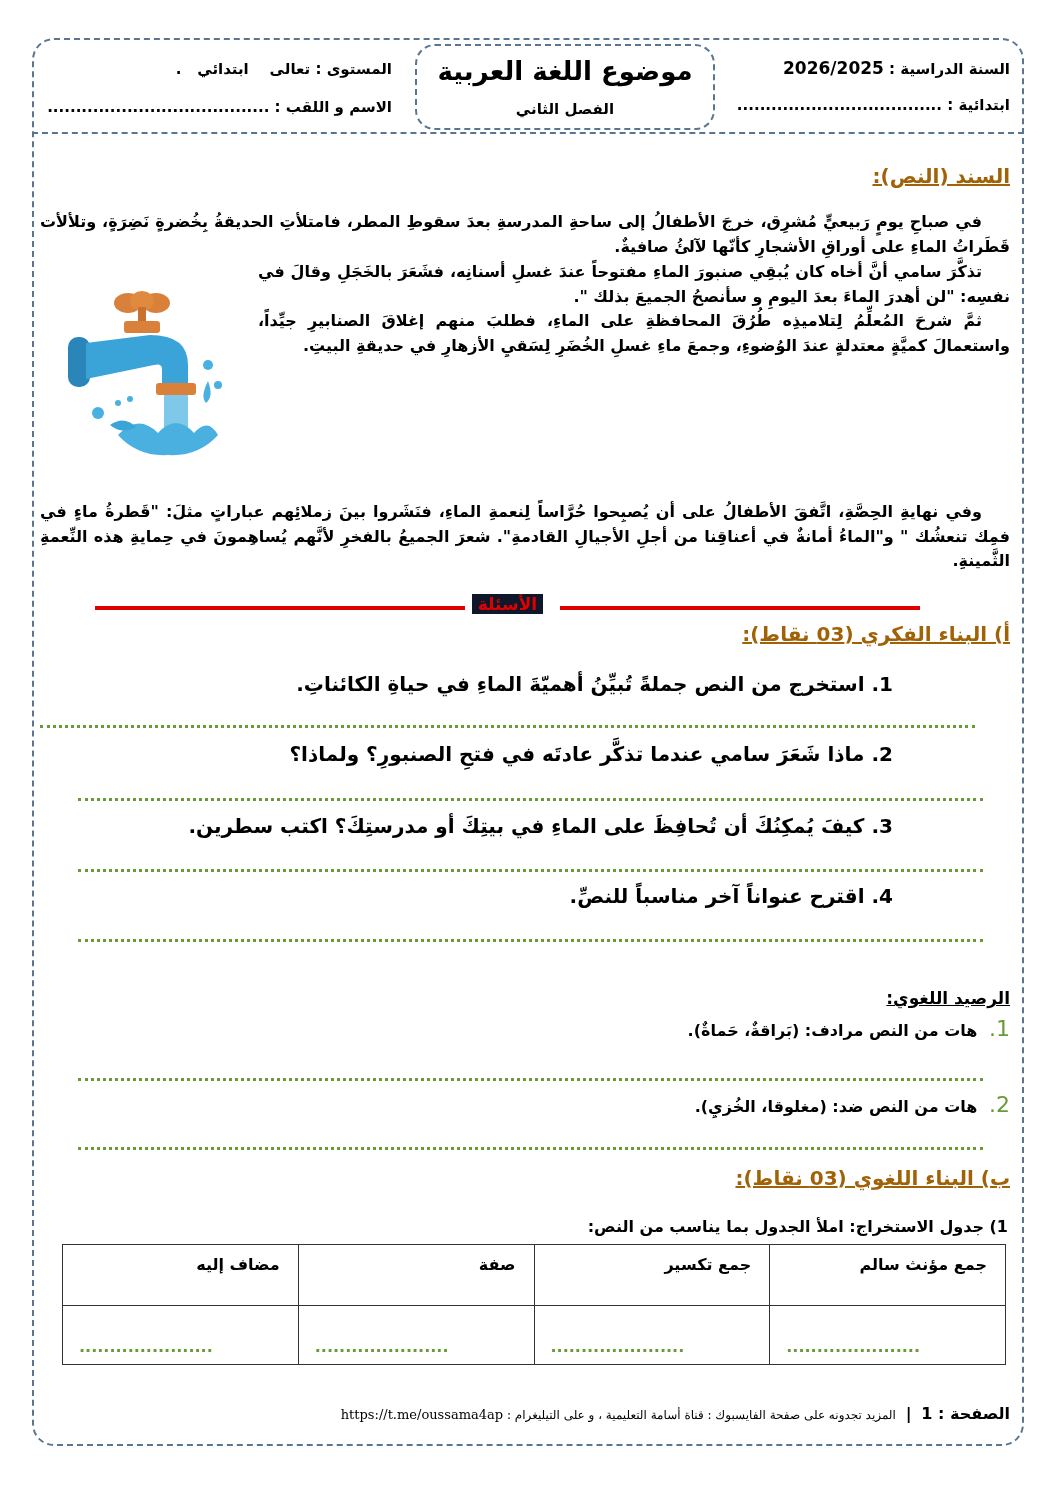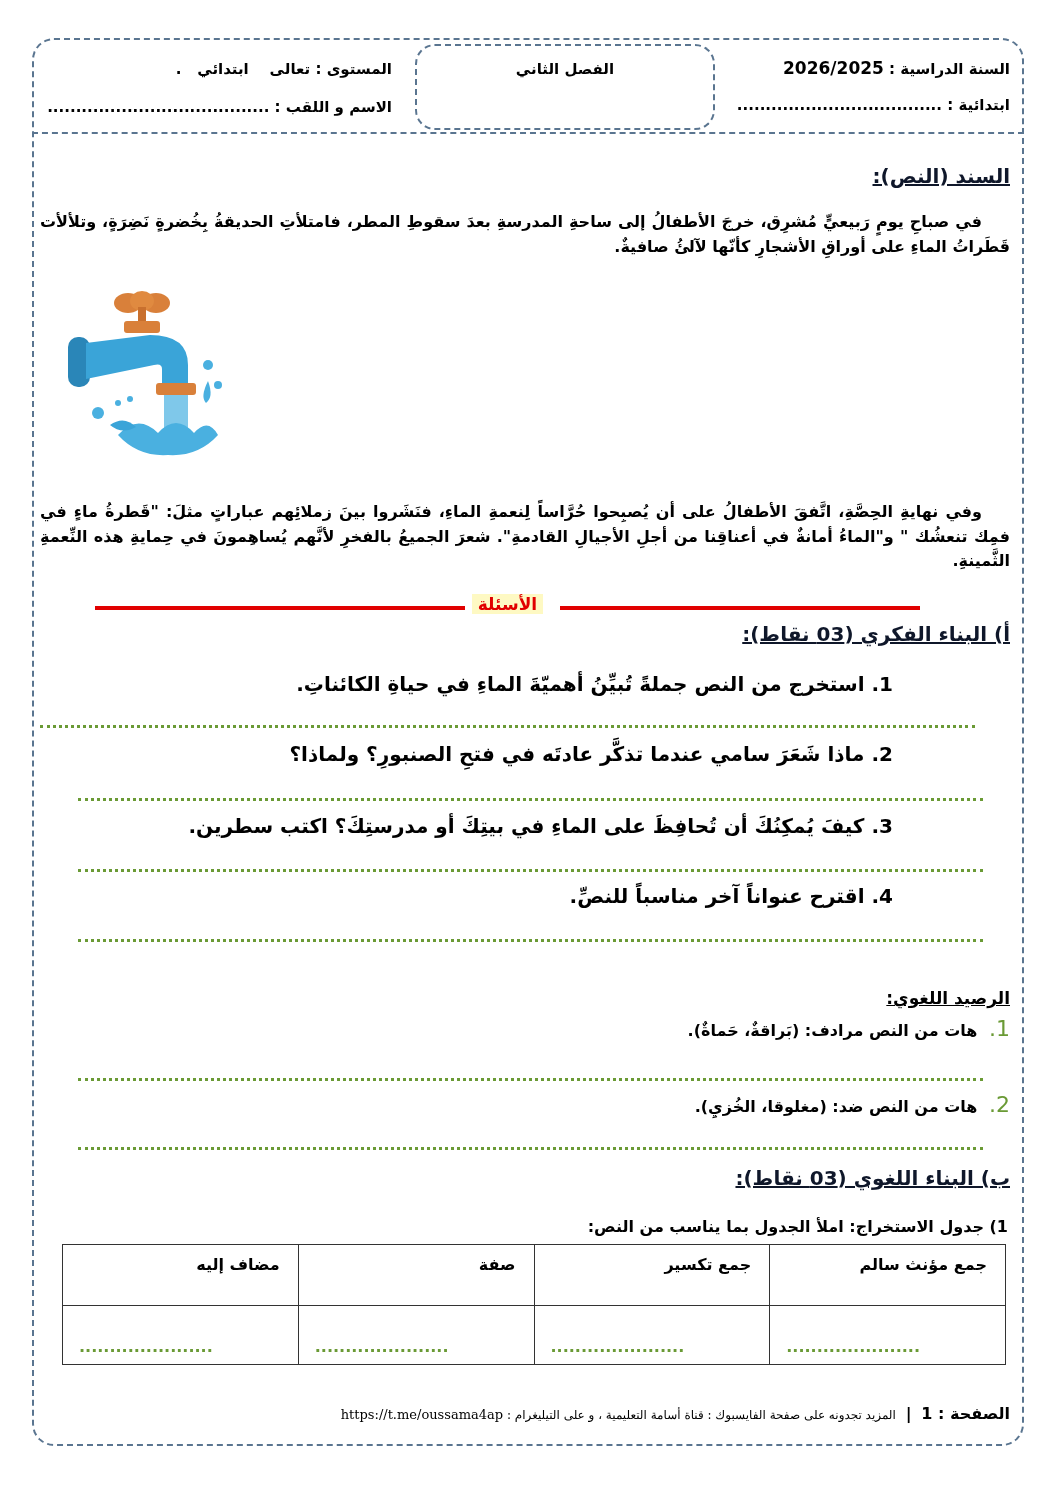--- a/index.html
+++ b/index.html
@@ -8,31 +8,31 @@
   .page-frame { position: absolute; left: 32px; top: 38px; width: 992px; height: 1408px;
                 border: 2px dashed #5a7590; border-radius: 22px; box-sizing: border-box; }
   .header-divider { position: absolute; left: 32px; top: 132px; width: 992px; height: 0;
                     border-top: 2px dashed #5a7590; }
   .title-box { position: absolute; left: 415px; top: 44px; width: 300px; height: 86px;
                border: 2px dashed #5a7590; border-radius: 20px; box-sizing: border-box;
                text-align: center; direction: rtl; }
   .title-main { font-size: 26px; font-weight: bold; margin-top: 10px; }
   .title-sub { font-size: 15px; font-weight: bold; margin-top: 14px; }
   .hdr { position: absolute; direction: rtl; font-weight: bold; font-size: 15px; white-space: nowrap; }
-  .section-title { position: absolute; right: 48px; color: #0f172a; font-weight: bold; font-size: 20px;
+  .section-title { position: absolute; right: 48px; color: #a16207; font-weight: bold; font-size: 20px;
                    text-decoration: underline; direction: rtl; }
   .passage { position: absolute; direction: rtl; text-align: justify; font-weight: bold;
              font-size: 16px; line-height: 24.5px; }
   .passage p { margin: 0; }
   .indent { text-indent: 28px; }
   .faucet { position: absolute; left: 58px; top: 285px; width: 180px; height: 180px; }
   .questions-divider { position: absolute; left: 95px; top: 594px; width: 825px; height: 24px;
                        direction: rtl; text-align: center; }
   .questions-divider .bar { position: absolute; top: 12px; height: 4px; background: #e10000; }
-  .questions-divider .label { position: relative; display: inline-block; background: #fef9c3; padding: 0 6px;
+  .questions-divider .label { position: relative; display: inline-block; background: #0f172a; padding: 0 6px;
                               color: #e10000; font-weight: bold; font-size: 17px; }
   .question { position: absolute; direction: rtl; font-weight: bold; font-size: 20px; white-space: nowrap; }
   .answer-line { position: absolute; left: 78px; width: 905px; height: 0;
                  border-top: 3px dotted #6a9a35; }
   .vocab-title { position: absolute; right: 48px; direction: rtl; font-weight: bold; font-size: 17px;
                  text-decoration: underline; }
   .vocab-item { position: absolute; direction: rtl; font-weight: bold; font-size: 16px; white-space: nowrap; text-align: center; }
   .vocab-num { color: #6a9a35; font-weight: normal; font-size: 22px; margin-left: 6px; }
   .table-intro { position: absolute; right: 50px; top: 1130px; direction: rtl; font-weight: bold; font-size: 16px; }
   table.extract { position: absolute; left: 62px; top: 1160px; width: 944px; border-collapse: collapse;
@@ -56,39 +56,42 @@
 <div class="hdr" style="right:48px; top:58px;">
   <span>السنة الدراسية :</span>
   <span style="font-size:17px;">2026/2025</span>
 </div>
 <div class="hdr" style="right:48px; top:96px;">
   <span>ابتدائية :</span>
   <span>....................................</span>
 </div>
 
 <div class="title-box">
+  <div class="title-main">موضوع اللغة العربية</div>
   <div class="title-sub">الفصل الثاني</div>
 </div>
 
 <div class="hdr" style="right:666px; top:60px;">
   <span>المستوى :</span>
   <span style="white-space:pre;">تعالى    ابتدائي   .</span>
 </div>
 <div class="hdr" style="right:666px; top:98px;">
   <span>الاسم و اللقب :</span>
   <span>.......................................</span>
 </div>
 
 <div class="section-title" style="top:164px;">السند (النص):</div>
 
 <div class="passage" style="left:40px; right:48px; top:210px;">
   <p class="indent">في صباحِ يومٍ رَبيعيٍّ مُشرِق، خرجَ الأطفالُ إلى ساحةِ المدرسةِ بعدَ سقوطِ المطر، فامتلأتِ الحديقةُ بِخُضرةٍ نَضِرَةٍ، وتلألأت قَطَراتُ الماءِ على أوراقِ الأشجارِ كأنّها لآلئُ صافيةٌ.</p>
 </div>
 
 <div class="passage" style="left:258px; right:48px; top:260px;">
+  <p class="indent">تذكَّرَ سامي أنَّ أخاه كان يُبقِي صنبورَ الماءِ مفتوحاً عندَ غسلِ أسنانِه، فشَعَرَ بالخَجَلِ وقالَ في نفسِه: "لن أهدرَ الماءَ بعدَ اليومِ و سأنصحُ الجميعَ بذلك ".</p>
+  <p class="indent">ثمَّ شرحَ المُعلِّمُ لِتلاميذِه طُرُقَ المحافظةِ على الماءِ، فطلبَ منهم إغلاقَ الصنابيرِ جيِّداً، واستعمالَ كميَّةٍ معتدلةٍ عندَ الوُضوءِ، وجمعَ ماءِ غسلِ الخُضَرِ لِسَقيِ الأزهارِ في حديقةِ البيتِ.</p>
 </div>
 
 <svg class="faucet" viewBox="0 0 180 180">
   <ellipse cx="70" cy="18" rx="14" ry="10" fill="#d9803a"></ellipse>
   <ellipse cx="98" cy="18" rx="14" ry="10" fill="#d9803a"></ellipse>
   <ellipse cx="84" cy="16" rx="12" ry="10" fill="#e08a40"></ellipse>
   <rect x="80" y="22" width="8" height="14" fill="#c9702e"></rect>
   <rect x="66" y="36" width="36" height="12" rx="3" fill="#d9803a"></rect>
   <rect x="10" y="52" width="22" height="50" rx="10" fill="#2a86b8"></rect>
   <path d="M28 58 L 92 50 Q 130 50 130 80 L 130 104 L 104 104 L 104 84 Q 104 78 96 80 L 28 94 Z" fill="#3aa4d8"></path>

